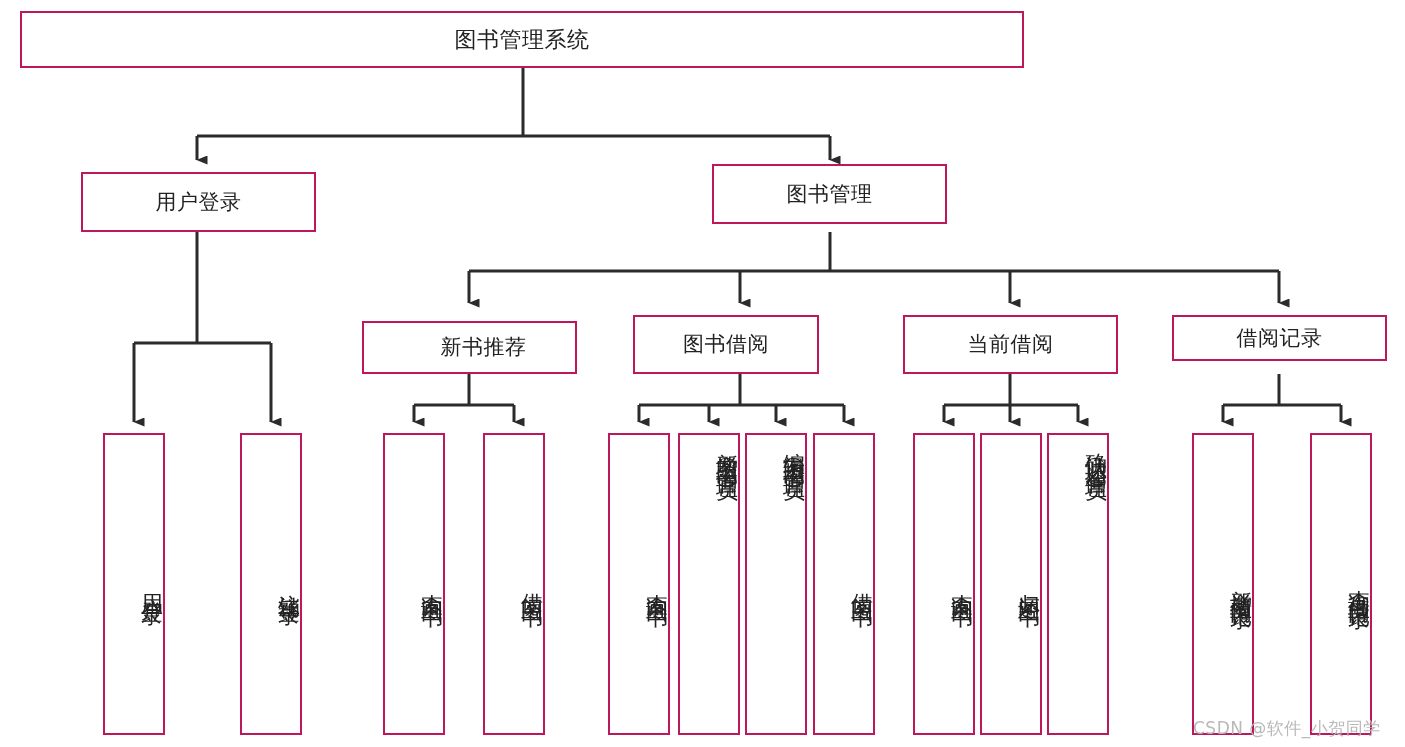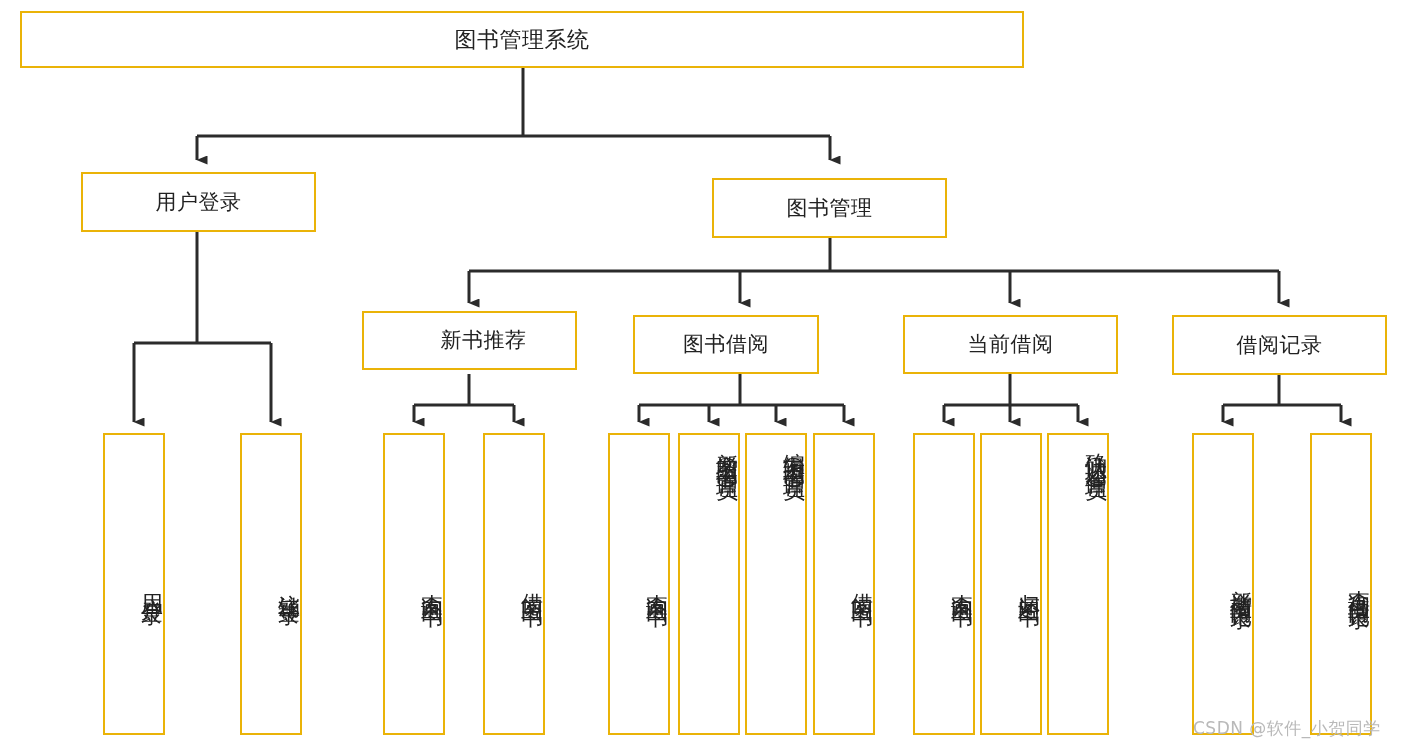--- a/index.html
+++ b/index.html
@@ -24,21 +24,21 @@
     left: 0;
     top: 0;
     width: 1405px;
     height: 747px;
     pointer-events: none;
   }
   .node {
     position: absolute;
     box-sizing: border-box;
     background: #ffffff;
-    border: 2px solid #eab308;
+    border: 2px solid #be185d;
     display: flex;
     align-items: center;
     justify-content: center;
     overflow: hidden;
   }
   .node-label {
     color: #222222;
     text-align: center;
     line-height: 1.08;
     white-space: nowrap;
@@ -145,37 +145,37 @@
   </svg>
 
   <div class="node root horizontal" style="left:20px; top:11px; width:1004px; height:57px;">
     <span class="node-label">图书管理系统</span>
   </div>
 
   <div class="node horizontal" style="left:81px; top:172px; width:235px; height:60px;">
     <span class="node-label">用户登录</span>
   </div>
 
-  <div class="node horizontal" style="left:712px; top:178px; width:235px; height:60px;">
+  <div class="node horizontal" style="left:712px; top:164px; width:235px; height:60px;">
     <span class="node-label">图书管理</span>
   </div>
 
-  <div class="node horizontal" style="left:362px; top:311px; width:215px; height:59px;padding-left:28px;">
+  <div class="node horizontal" style="left:362px; top:321px; width:215px; height:53px;padding-left:28px;">
     <span class="node-label">新书推荐</span>
   </div>
 
   <div class="node horizontal" style="left:633px; top:315px; width:186px; height:59px;">
     <span class="node-label">图书借阅</span>
   </div>
 
   <div class="node horizontal" style="left:903px; top:315px; width:215px; height:59px;align-items:center;">
     <span class="node-label">当前借阅</span>
   </div>
 
-  <div class="node horizontal" style="left:1172px; top:315px; width:215px; height:60px;">
+  <div class="node horizontal" style="left:1172px; top:315px; width:215px; height:46px;">
     <span class="node-label">借阅记录</span>
   </div>
 
   <div class="node vertical mid" style="left:103px; top:433px; width:62px; height:302px;">
     <span class="node-label">用户登录</span>
   </div>
 
   <div class="node vertical mid" style="left:240px; top:433px; width:62px; height:302px;">
     <span class="node-label">注销登录</span>
   </div>

